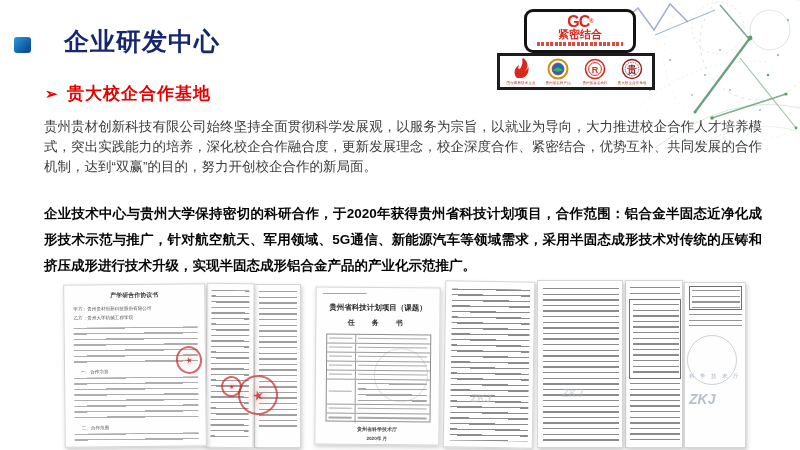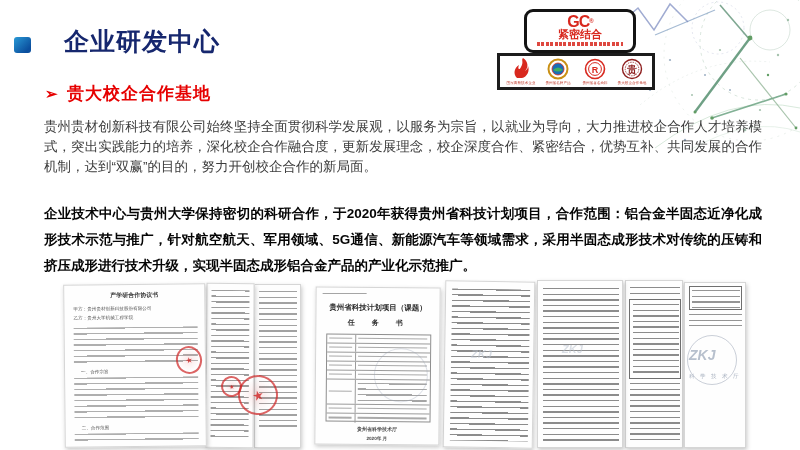--- a/index.html
+++ b/index.html
@@ -43,21 +43,21 @@
   .seal{position:absolute;border:2px solid rgba(205,35,35,.7);border-radius:50%;
     display:flex;align-items:center;justify-content:center;color:rgba(205,35,35,.8);transform:rotate(-14deg);
     background:radial-gradient(circle,rgba(230,60,60,.12),transparent 65%);}
   .tb-table{position:absolute;border:1px solid #8e8e8e;box-sizing:border-box;}
   .tb-row{display:flex;border-bottom:1px solid #9b9b9b;box-sizing:border-box;}
   .tb-row:last-child{border-bottom:none;}
   .tb-cell-l{width:27%;border-right:1px solid #9b9b9b;position:relative;}
   .tb-cell-r{flex:1;position:relative;}
   .cellbar{position:absolute;left:2px;right:3px;top:35%;height:1.4px;background:#8d8d8d;opacity:.75;}
   .wm-circle{position:absolute;border:1px solid rgba(150,160,178,.5);border-radius:50%;}
-  .wm-letters{position:absolute;font-style:italic;font-weight:700;color:#b7c0cd;}
+  .wm-letters{position:absolute;font-style:italic;font-weight:700;color:#b7c0cd;margin-top:44px;}
   .wm-text{position:absolute;color:#a9b2c0;white-space:nowrap;}
   .innerbox{position:absolute;border:1px solid #6f6f6f;box-sizing:border-box;}
 </style>
 </head>
 <body>
 
 <div class="abs" style="inset:0;background:#fff;">
 
   <svg class="abs net" viewBox="0 0 200 150">
     <g opacity="0.75">

